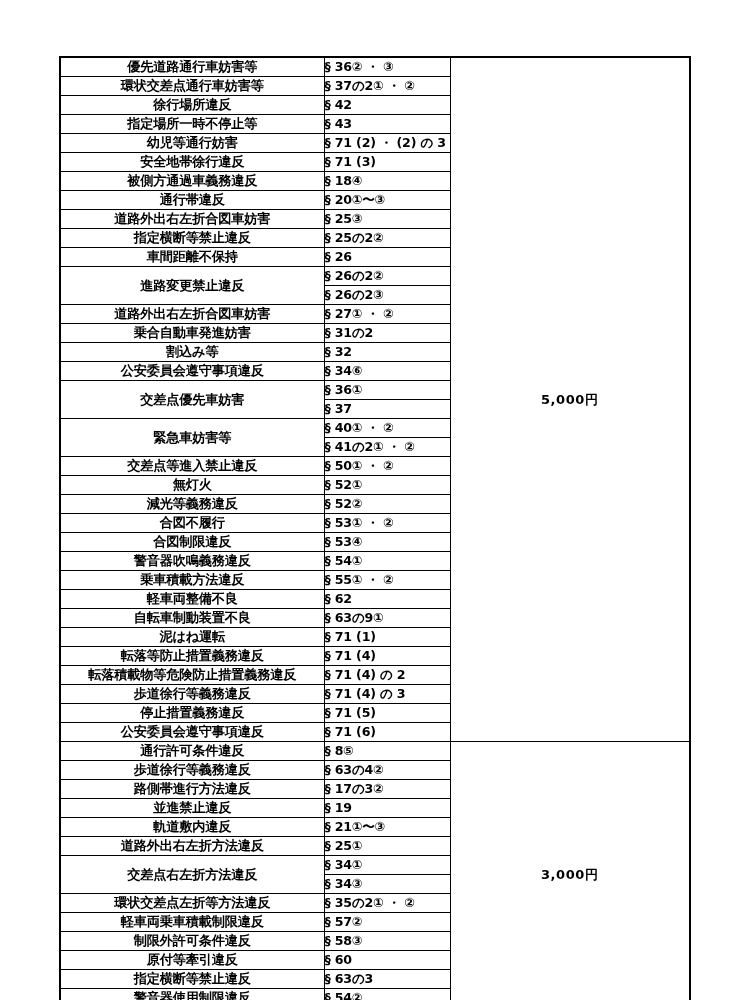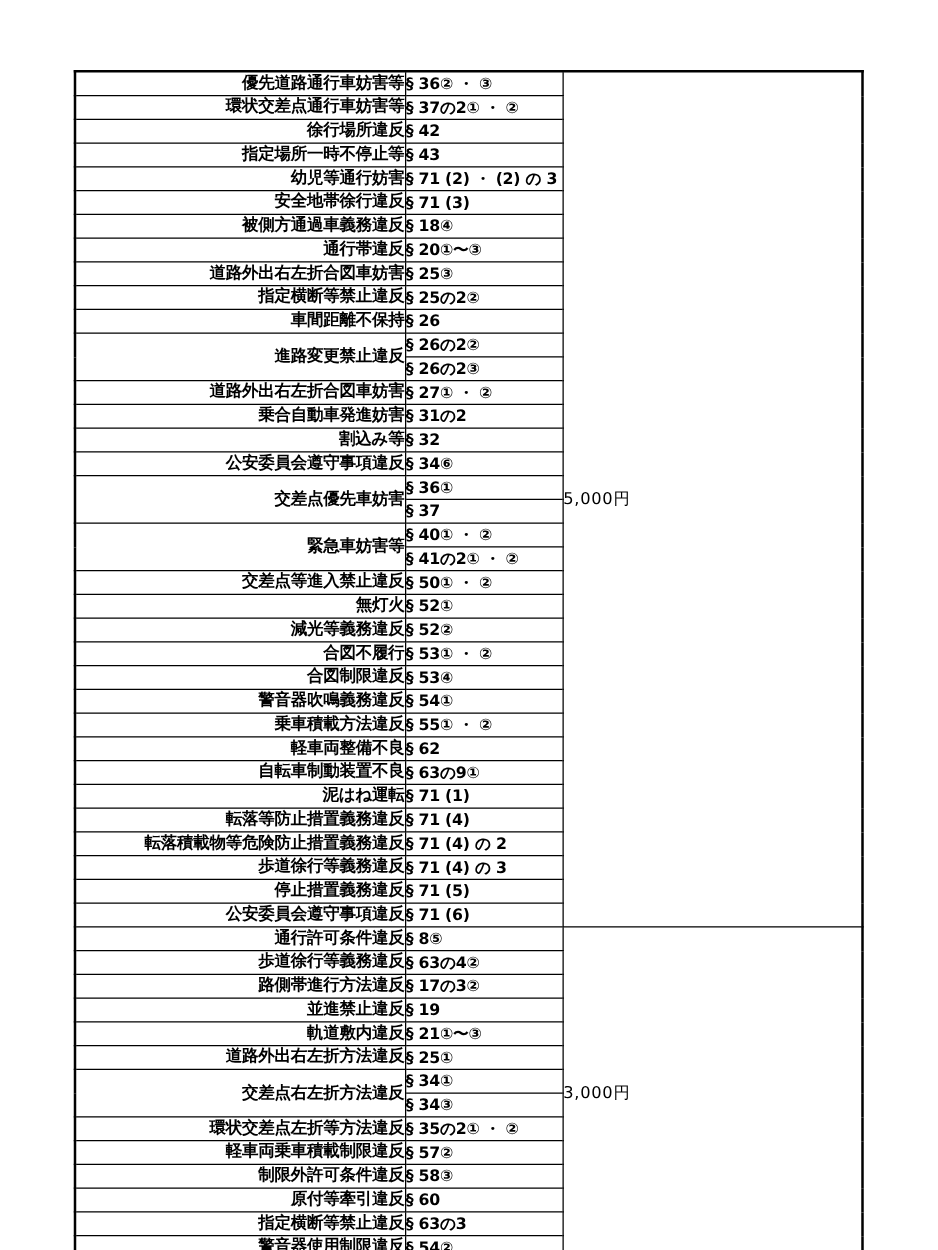--- a/index.html
+++ b/index.html
@@ -39,44 +39,44 @@
   table.fine-table td {
     border: 1px solid #000;
     padding: 0;
     vertical-align: middle;
     height: 18px;
     line-height: 1;
   }
 
   
   td.violation {
-    text-align: right;
+    text-align: center;
     padding-left: 3px;
     font-size: 13.2px;
     letter-spacing: -0.2px;
     white-space: nowrap;
     font-weight: 600;
   }
 
   
   td.article {
     text-align: left;
     font-size: 12.6px;
     letter-spacing: -0.2px;
     white-space: nowrap;
     font-weight: 600;
   }
 
   
   td.fine {
-    text-align: left;
+    text-align: center;
     font-size: 13px;
     letter-spacing: 0.6px;
     vertical-align: middle;
-    font-weight: 400;
+    font-weight: 700;
   }
 
   
   td.group-end-bottom { border-bottom: 2px solid #000; }
   td.fine-cell-border { border-left: 2px solid #000; }
 </style>
 </head>
 <body>
 
 <div id="fine-table-wrap">

